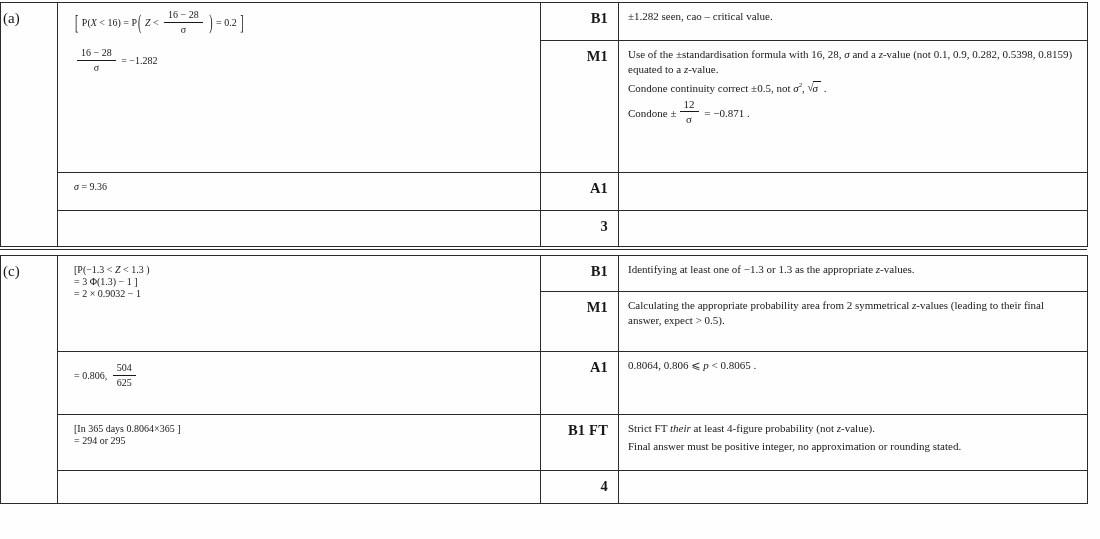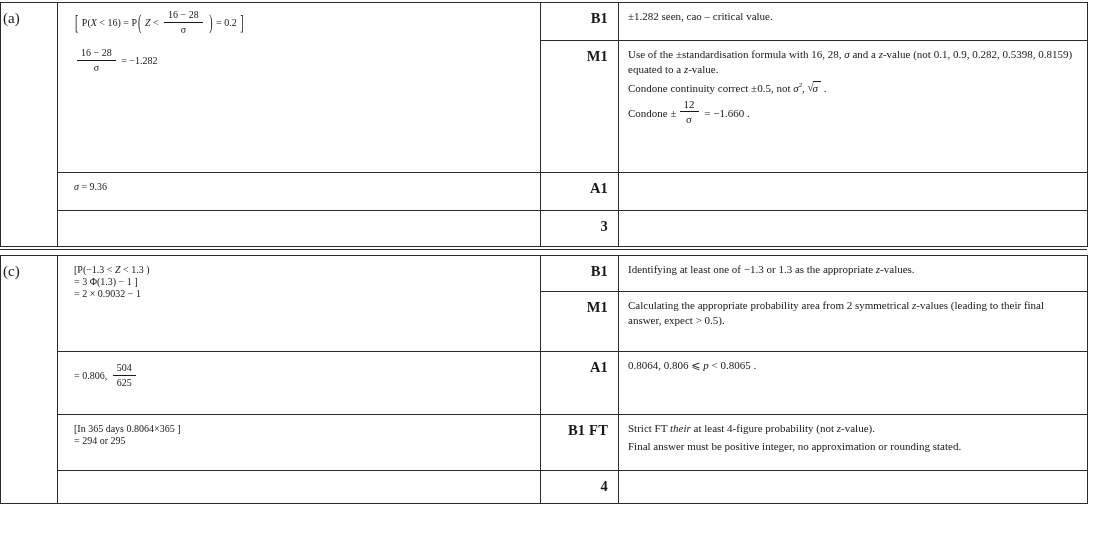--- a/index.html
+++ b/index.html
@@ -94,21 +94,21 @@
         <td class="mark-cell">B1</td>
         <td class="guide-cell">
           <div class="g-p"><span>±1.282 seen, cao – critical value.</span></div>
         </td>
       </tr>
       <tr class="h132">
         <td class="mark-cell">M1</td>
         <td class="guide-cell">
           <div class="g-p"><span>Use of the ±standardisation formula with 16, 28, </span><span class="it">σ</span><span> and a </span><span class="it">z</span><span>-value (not 0.1, 0.9, 0.282, 0.5398, 0.8159) equated to a </span><span class="it">z</span><span>-value.</span></div>
           <div class="g-p mt8"><span>Condone continuity correct ±0.5, not </span><span class="it">σ</span><span class="sup">2</span><span>, </span><span class="sqrt"><span class="rad">√</span><span class="sqb">σ</span></span><span> .</span></div>
-          <div class="g-p g-mt"><span>Condone ±</span><span class="frac"><span class="num">12</span><span class="den">σ</span></span><span> = −1.660 .</span></div>
+          <div class="g-p g-mt"><span>Condone ±</span><span class="frac"><span class="num">12</span><span class="den">σ</span></span><span> = −0.871 .</span></div>
         </td>
       </tr>
       <tr class="h38">
         <td class="work-cell">
           <div class="math-line"><span class="it">σ</span><span> = 9.36</span></div>
         </td>
         <td class="mark-cell">A1</td>
         <td class="guide-cell"></td>
       </tr>
       <tr class="h36">

